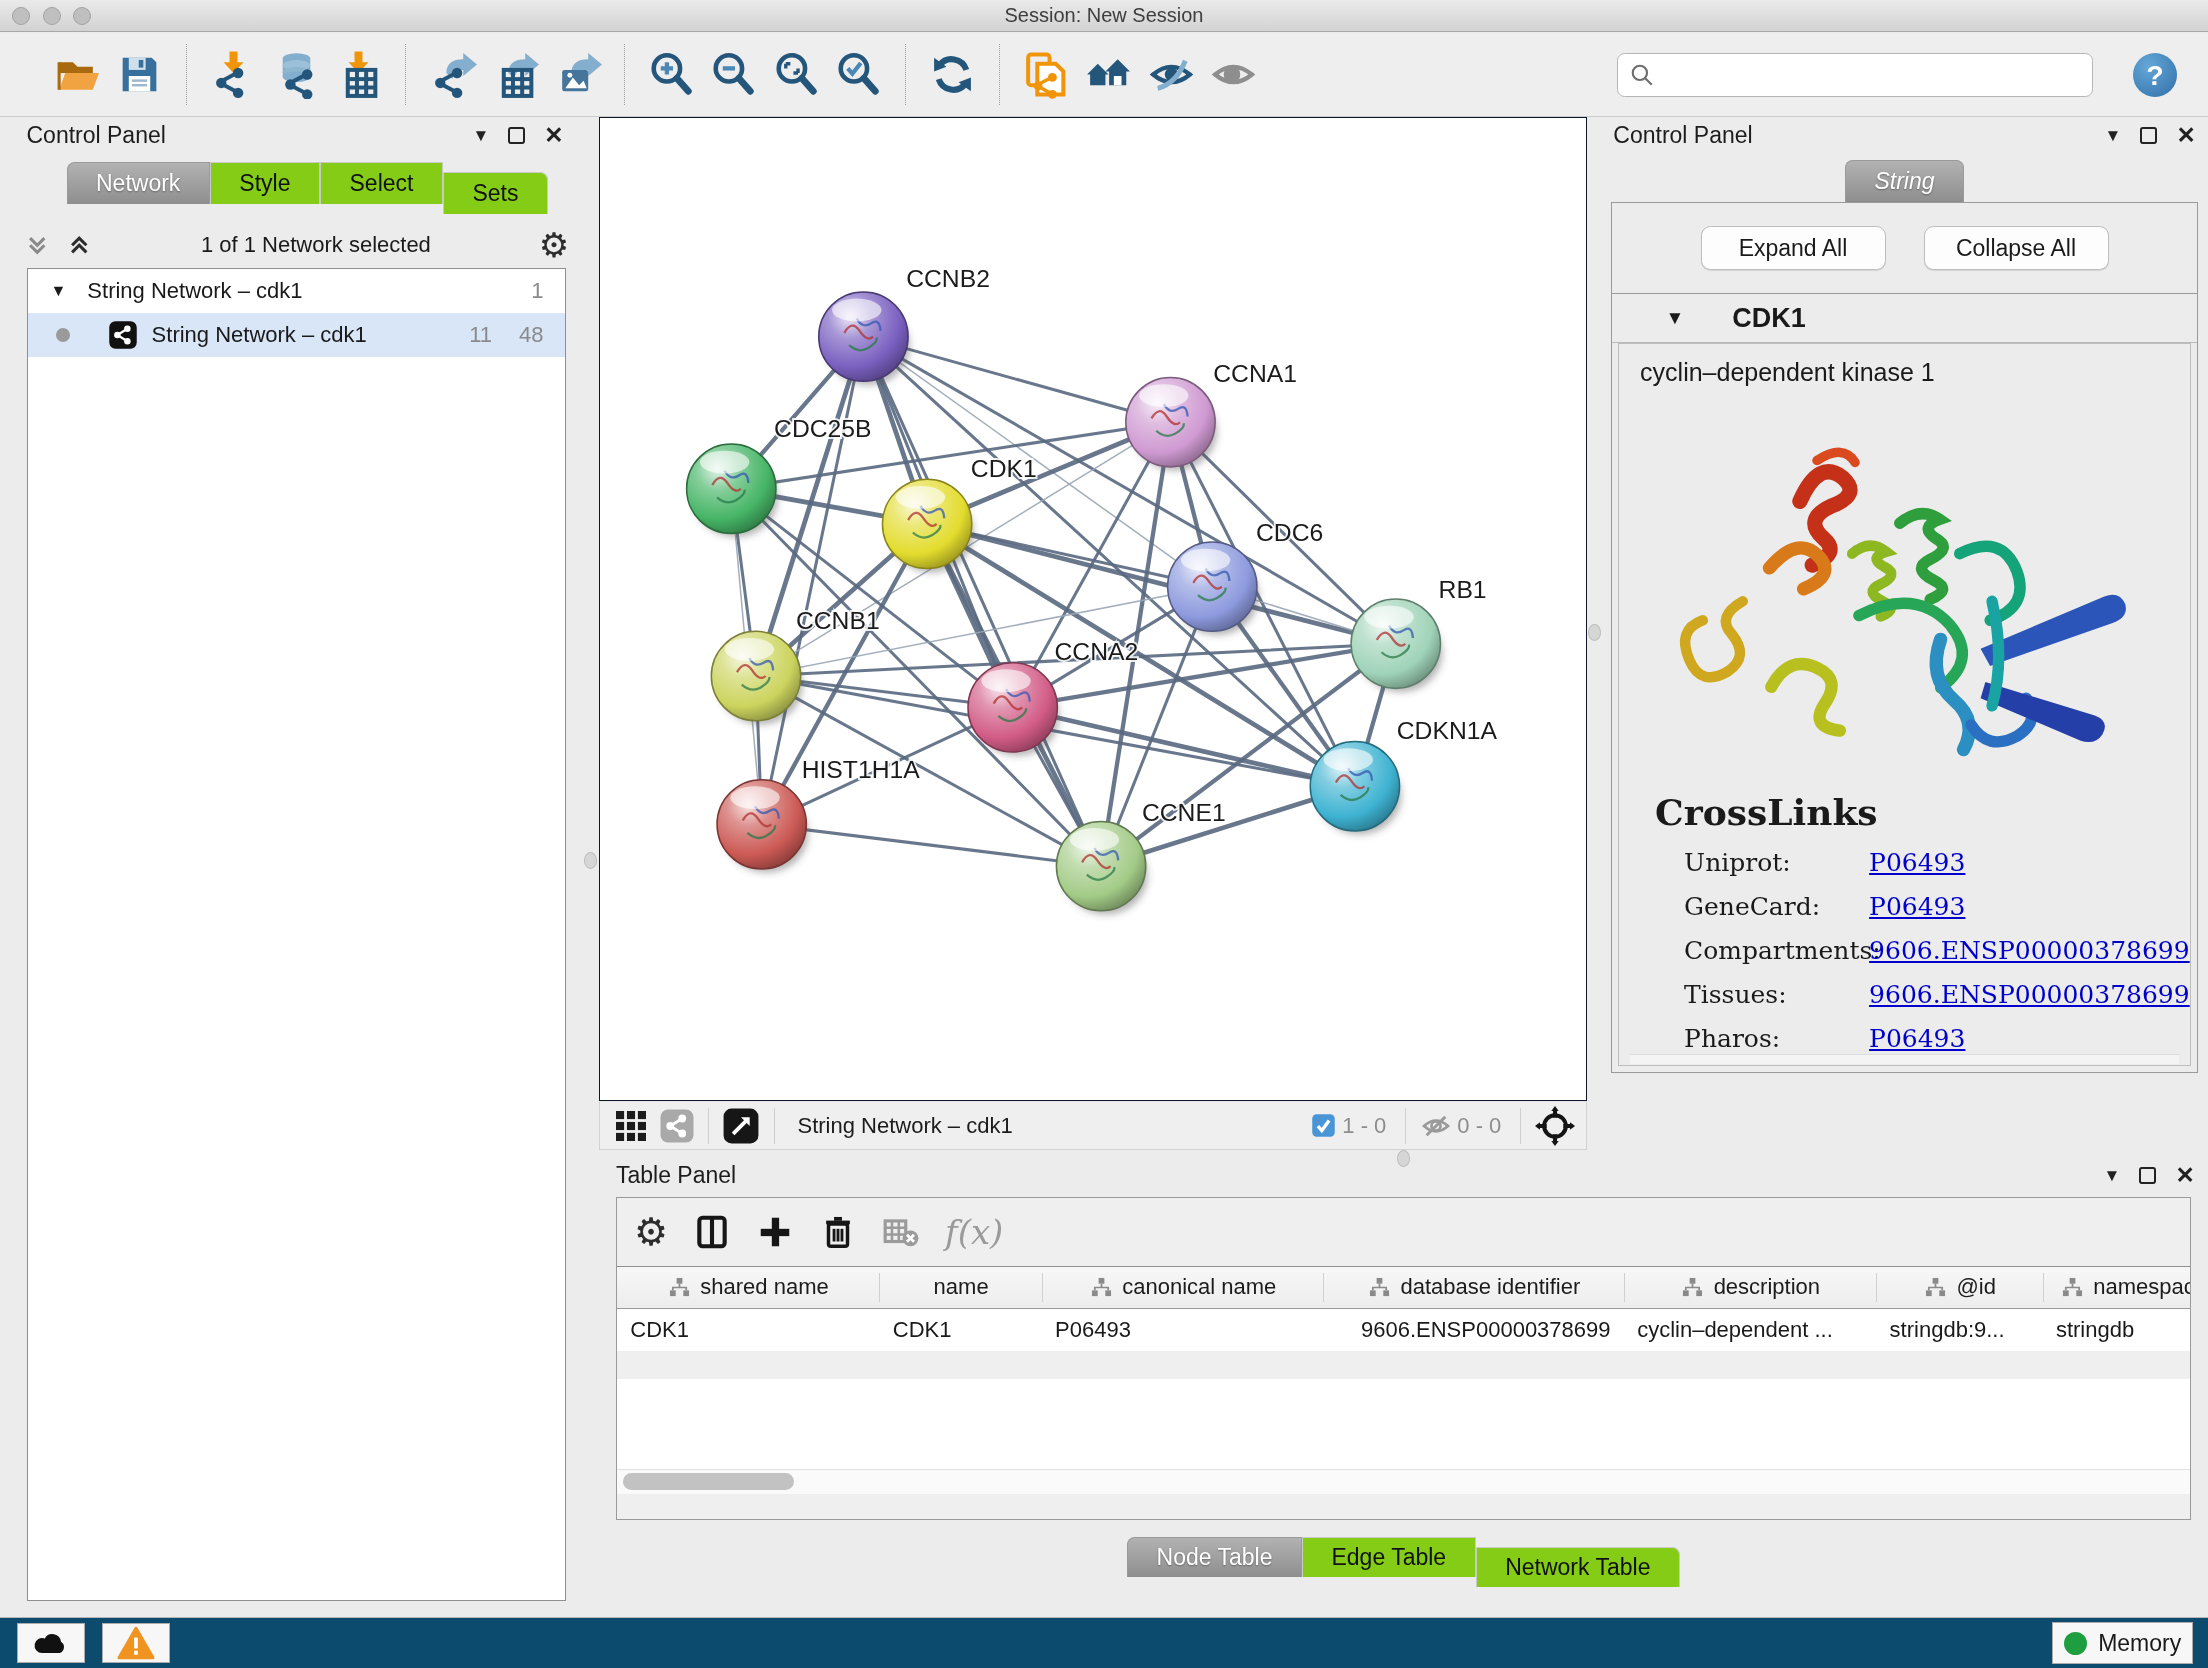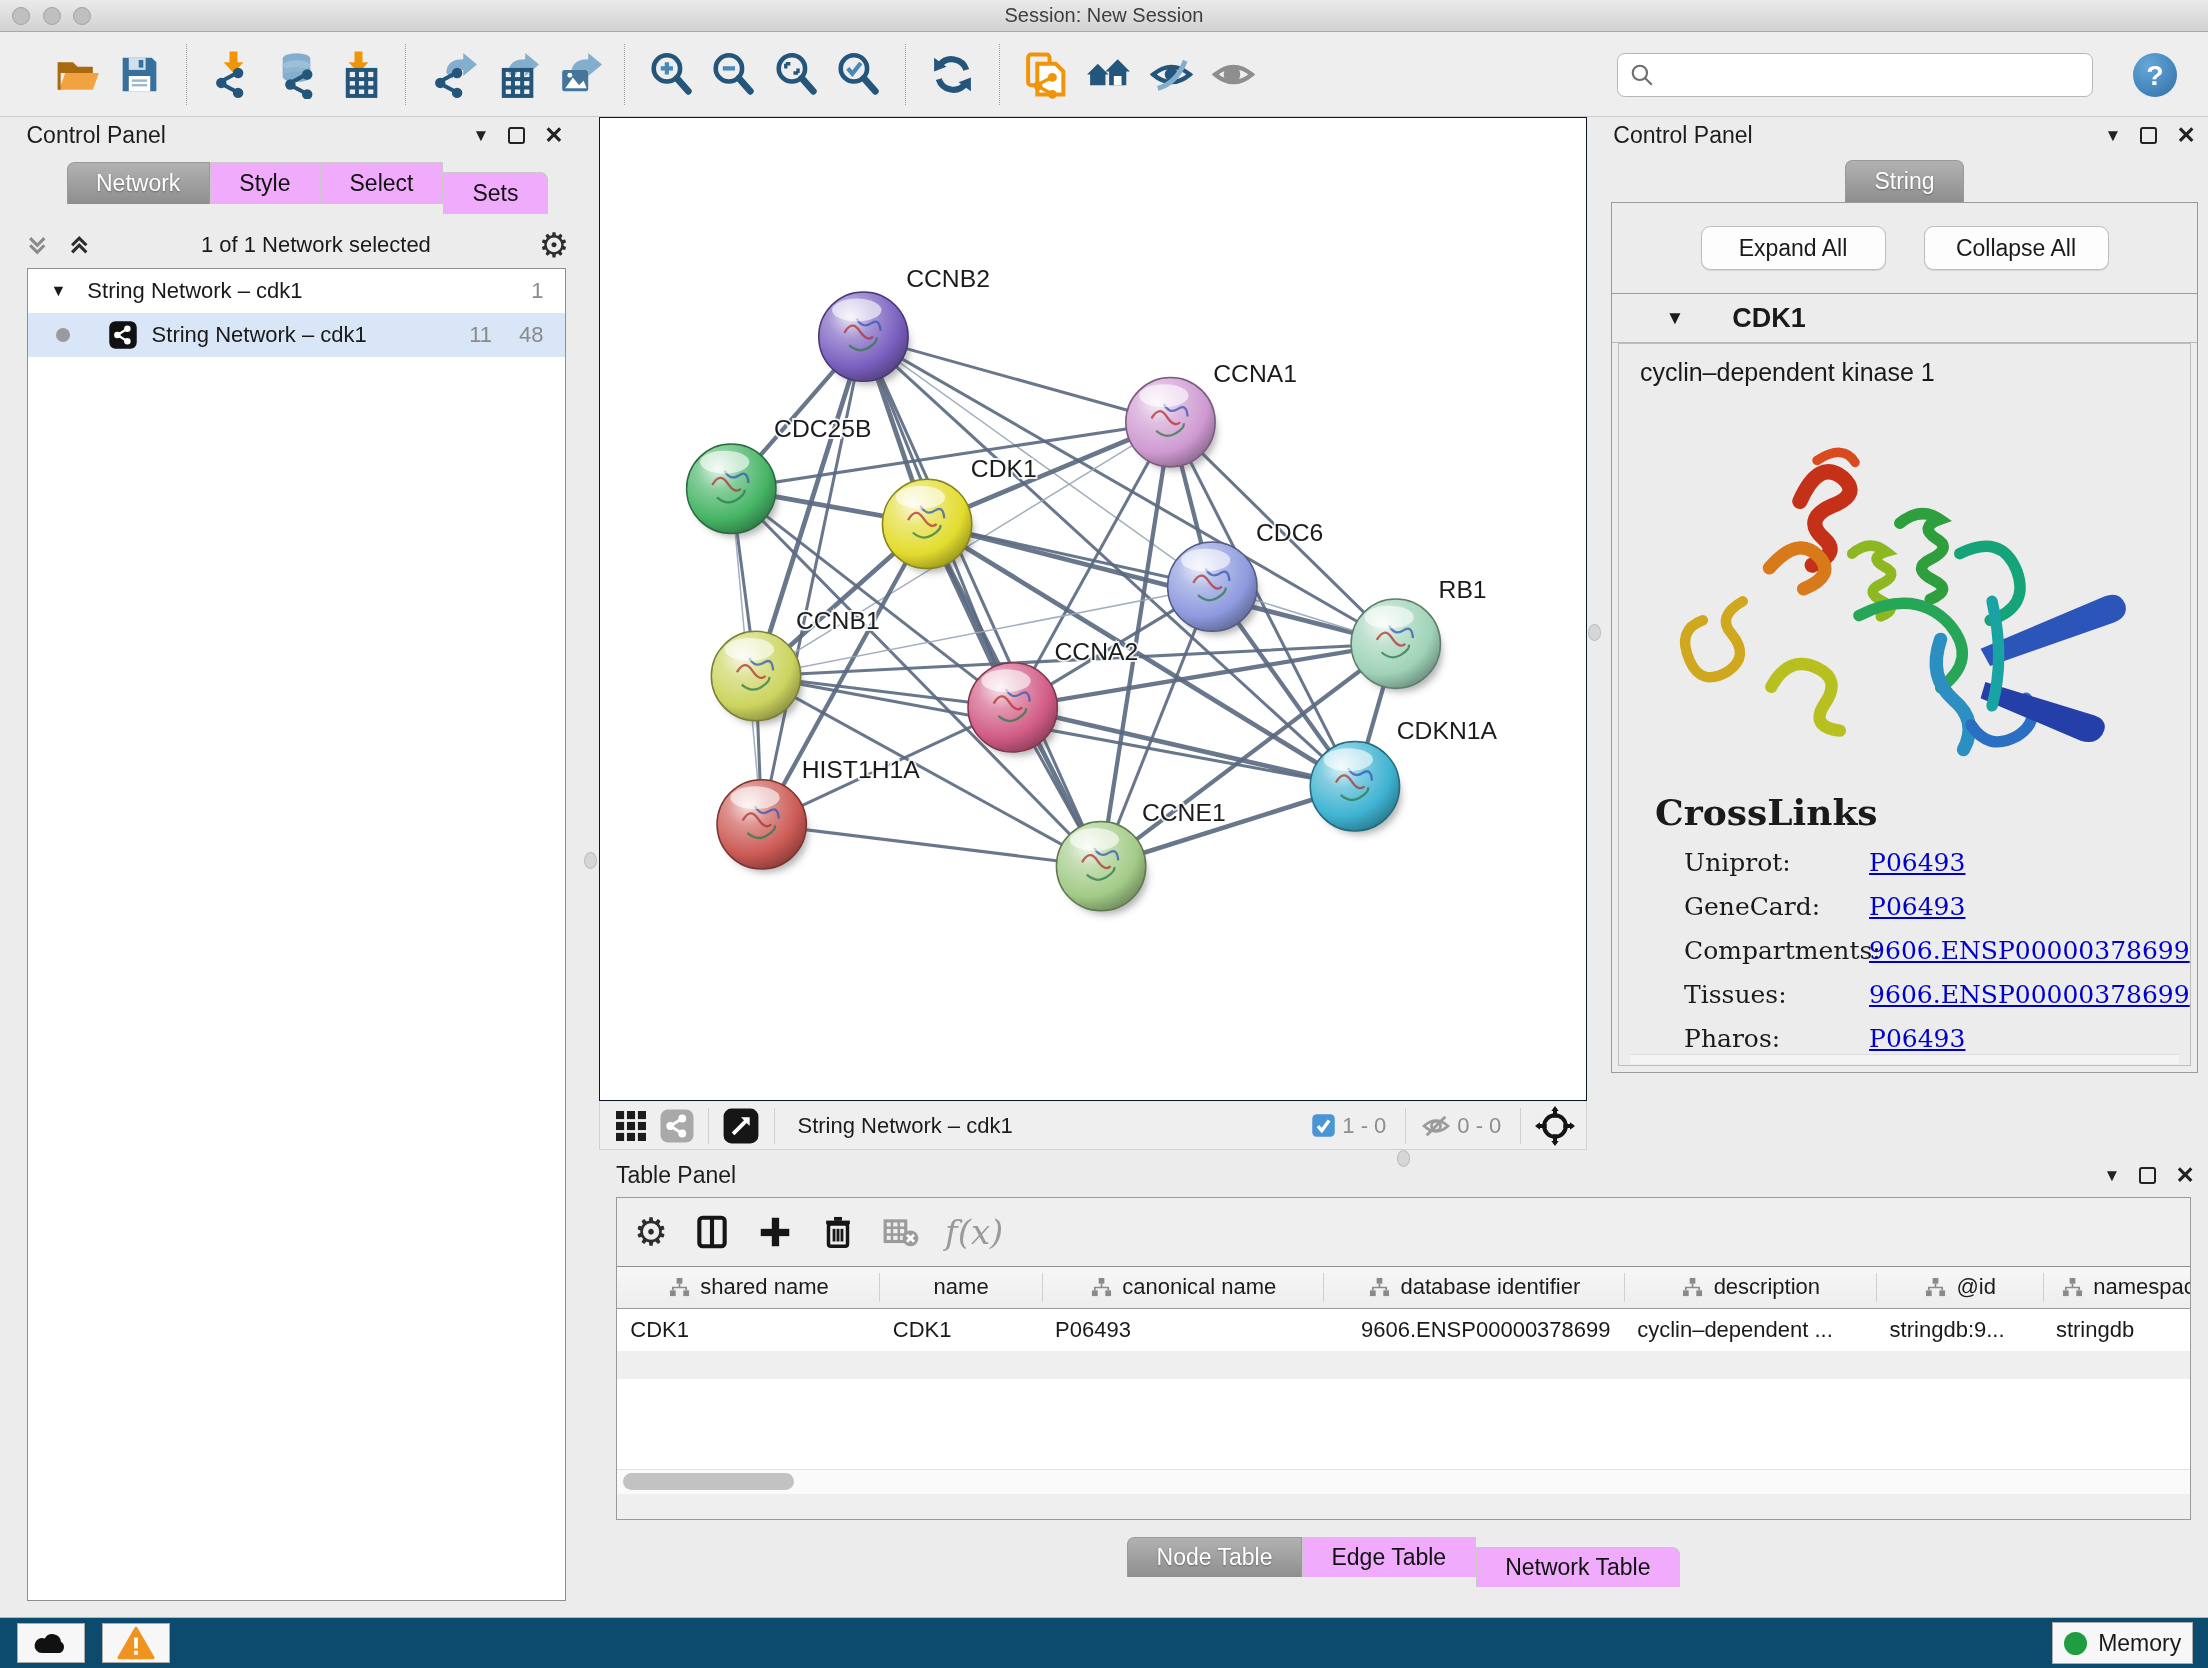--- a/index.html
+++ b/index.html
@@ -26,21 +26,21 @@
     background:radial-gradient(circle at 35% 30%, #66a7d8, #2f6fa8); color:#fff; font-weight:bold; font-size:28.5px;
     display:flex; align-items:center; justify-content:center; }
 
   
   .panel-header { display:flex; align-items:center; font-size:23px; color:#1d1d1d; }
   .ph-controls { margin-left:auto; display:flex; align-items:center; gap:19px; color:#222; }
   .ph-tri { font-size:17px; }
   .ph-float { width:17px; height:17px; border:2.4px solid #222; border-radius:2.9px; }
   .ph-x { font-size:23px; font-weight:bold; }
   .tab { height:42px; padding:0 28.5px; display:flex; align-items:center; font-size:23px;
-    background:#f0abfc; border:1px solid #c9c9c9; border-bottom:none; color:#111; }
+    background:#84cc16; border:1px solid #c9c9c9; border-bottom:none; color:#111; }
   .tab.first { border-radius:7.6px 0 0 0; }
   .tab.last { border-radius:0 7.6px 0 0;margin-top:10px; }
   .tab.active { background:linear-gradient(#b2b2b2,#8e8e8e); color:#fff; text-shadow:0 1px 1.9px rgba(0,0,0,.35); border-color:#9a9a9a; border-radius:7.6px 0 0 0; }
   .tab.active.solo { border-radius:7.6px 7.6px 0 0; }
 
   
   #control-panel { position:absolute; left:9.5px; top:122px; width:573px; height:1469px; }
   #cp-tabs { display:flex; margin:13.3px 0 0 57px; }
   #cp-subbar { display:flex; align-items:center; height:46px; margin-top:7.6px; padding:0 13.3px; }
   #cp-status { flex:1; text-align:center; font-size:22px; }
@@ -54,21 +54,21 @@
   #net-bar { position:absolute; left:599px; top:1101px; width:988px; height:49px; background:#efefef;
     border:1px solid #d2d2d2; border-top:1px solid #e5e5e5; display:flex; align-items:center; }
   .nb-sep { width:0; height:36px; border-left:1px solid #cfcfcf; margin:0 13.3px; }
   #net-bar-title { font-size:22px; color:#1c1c1c; margin-left:9.5px; }
   .nb-count { font-size:22px; color:#8d8d8d; margin:0 5.7px; }
 
   .split-dot { position:absolute; width:13.3px; height:17px; border-radius:50%; background:#d6d6d6; border:1px solid #bdbdbd; }
 
   
   #results-panel { position:absolute; left:1600px; top:122px; width:609px; height:1027px; }
-  #rp-tab-row { display:flex; justify-content:center; margin-top:11.4px; }
+  #rp-tab-row { display:flex; justify-content:center; margin-top:11.4px;font-style:italic; }
   #rp-box { margin:0 11.4px; margin-top:0; border:1.9px solid #9a9a9a; background:#ececec; }
   #rp-buttons { display:flex; justify-content:center; gap:38px; padding:23px 0; border-bottom:1.9px solid #9a9a9a; }
   .rp-btn { min-width:185px; height:44px; background:#fdfdfd; border:1px solid #bdbdbd; border-radius:9.5px;
     font-size:23px; display:flex; align-items:center; justify-content:center; box-shadow:0 1px 1px rgba(0,0,0,.1); }
   #rp-gene-header { display:flex; align-items:center; height:49px; border-bottom:1px solid #b9b9b9; }
   #rp-gene-name { font-size:27px; font-weight:bold; margin-left:48px; }
   #rp-gene-tri { margin-left:53px; font-size:19px; }
   #rp-content { border:1px solid #bdbdbd; margin:0 5.7px 5.7px 5.7px; background:#ececec; height:723px; position:relative; }
   #rp-desc { font-size:25px; padding:13.3px 0 0 21px; }
   #rp-protein { position:absolute; left:38px; top:67px; }

